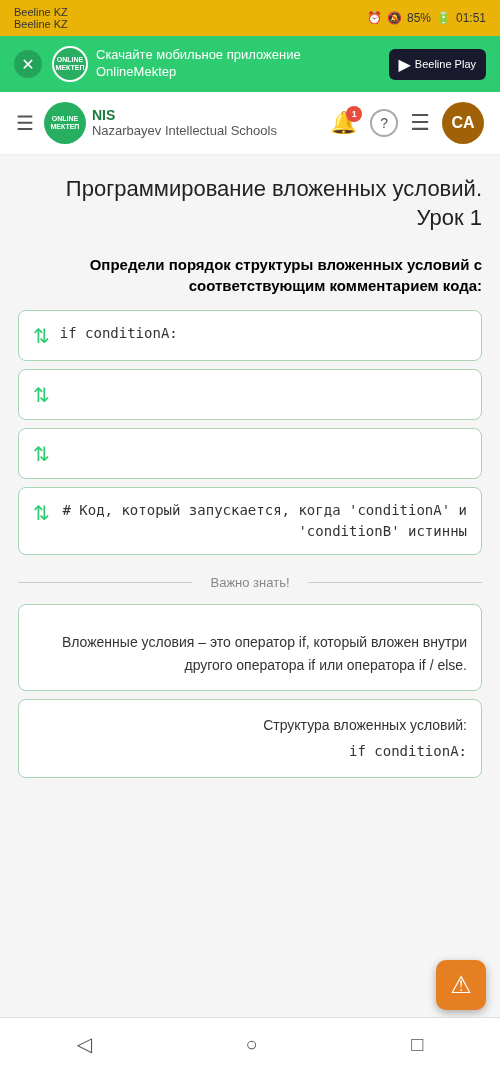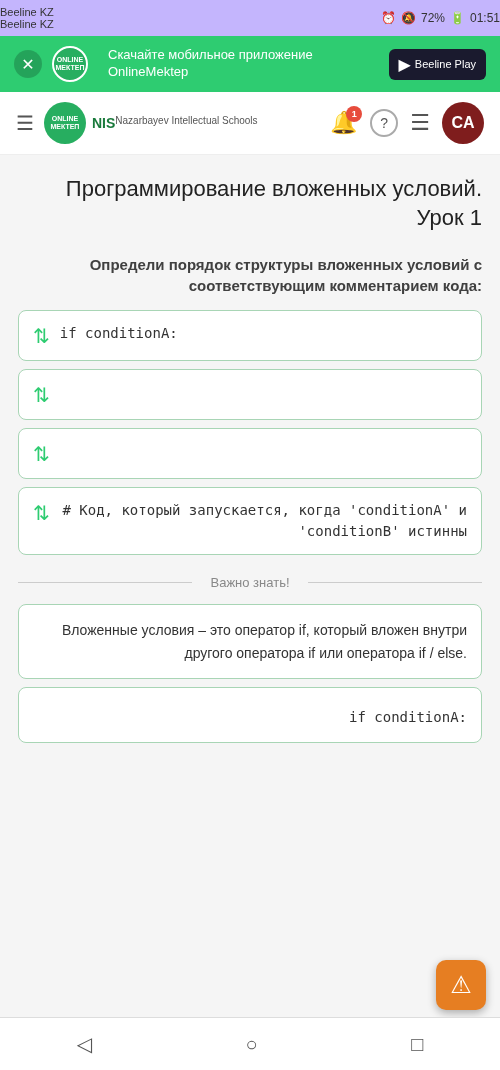--- a/index.html
+++ b/index.html
@@ -7,25 +7,25 @@
     body {
       width: 500px;
       min-height: 1070px;
       font-family: 'Arial', sans-serif;
       background: #f5f5f5;
       overflow-x: hidden;
     }
 
     
     .status-bar {
-      background: #c4b5fd;
+      background: #eab308;
       display: flex;
       justify-content: space-between;
       align-items: center;
-      padding: 6px 0;
+      padding: 6px 14px;
       font-size: 12px;
       color: #333;
     }
     .status-left { display: flex; flex-direction: column; font-size: 11px; }
     .status-right { display: flex; align-items: center; gap: 5px; font-size: 12px; }
 
     
     .banner {
       background: #2ecc71;
       display: flex;
@@ -37,21 +37,21 @@
       width: 28px; height: 28px;
       border-radius: 50%;
       background: rgba(0,0,0,0.2);
       display: flex; align-items: center; justify-content: center;
       color: #fff;
       font-size: 16px;
       cursor: pointer;
       flex-shrink: 0;
     }
     .banner-logo-area {
-      display: flex; align-items: center; gap: 20px;
+      display: flex; align-items: center; gap: 8px;
       flex: 1;
       padding: 0 10px;
     }
     .banner-logo-circle {
       width: 36px; height: 36px;
       border-radius: 50%;
       background: #27ae60;
       border: 2px solid #fff;
       display: flex; align-items: center; justify-content: center;
       font-size: 8px; font-weight: bold; color: #fff;
@@ -85,40 +85,40 @@
     .logo-circle {
       width: 42px; height: 42px;
       border-radius: 50%;
       background: #27ae60;
       display: flex; align-items: center; justify-content: center;
       font-size: 8px; font-weight: bold; color: #fff;
       text-align: center;
       line-height: 1.1;
     }
     .nis-logo {
-      display: flex; flex-direction: row; align-items: flex-start;
+      display: flex; flex-direction: column; align-items: flex-start;
     }
     .nis-text { font-size: 14px; font-weight: bold; color: #1a7a3c; }
-    .nis-sub { font-size: 10px; color: #555; line-height: 1.2; text-align: right; }
+    .nis-sub { font-size: 13px; color: #555; line-height: 1.2; text-align: right; }
     .nav-right { display: flex; align-items: center; gap: 12px; }
     .notif-wrapper { position: relative; }
     .notif-icon { font-size: 22px; color: #555; cursor: pointer; }
     .notif-badge {
       position: absolute; top: -4px; right: -4px;
       background: #e74c3c; color: #fff;
       border-radius: 50%; width: 16px; height: 16px;
       font-size: 9px; display: flex; align-items: center; justify-content: center;
       font-weight: bold;
     }
     .help-icon { font-size: 22px; color: #555; cursor: pointer; border: 2px solid #aaa; border-radius: 50%; width: 28px; height: 28px; display: flex; align-items: center; justify-content: center; font-size: 14px; }
     .menu-icon { font-size: 22px; color: #555; cursor: pointer; }
     .avatar {
       width: 42px; height: 42px;
       border-radius: 50%;
-      background: #7f1d1d;
+      background: #a16207;
       color: #fff;
       font-size: 16px;
       font-weight: bold;
       display: flex; align-items: center; justify-content: center;
       cursor: pointer;
     }
 
     
     .main-content {
       padding: 20px 18px;
@@ -130,21 +130,21 @@
       font-size: 22px;
       font-weight: normal;
       color: #222;
       margin-bottom: 22px;
       line-height: 1.3;
     }
 
     .section-title {
       font-size: 15px;
       font-weight: bold;
-      color: #404040;
+      color: #000000;
       margin-bottom: 14px;
       line-height: 1.4;
     }
 
     
     .code-block {
       background: #fff;
       border: 1px solid #a8d5b5;
       border-radius: 8px;
       padding: 12px 14px;
@@ -190,20 +190,21 @@
       background: #fff;
       border: 1px solid #a8d5b5;
       border-radius: 8px;
       padding: 14px;
       margin-bottom: 8px;
     }
     .info-box-text {
       font-size: 14px;
       color: #333;
       line-height: 1.6;
+      margin-top: 12px;
     }
 
     
     .explanation-box {
       background: #fff;
       border: 1px solid #a8d5b5;
       border-radius: 8px;
       padding: 14px;
       margin-top: 0;
     }
@@ -257,21 +258,21 @@
 <body>
 
 <div class="status-bar">
   <div class="status-left">
     <span>Beeline KZ</span>
     <span>Beeline KZ</span>
   </div>
   <div class="status-right">
     <span>⏰</span>
     <span>🔕</span>
-    <span>72%</span>
+    <span>85%</span>
     <span>🔋</span>
     <span>01:51</span>
   </div>
 </div>
 
 <div class="banner">
   <div class="banner-close">
     <span>✕</span>
   </div>
   <div class="banner-logo-area">
@@ -339,20 +340,21 @@
     <span class="divider-label">Важно знать!</span>
     <div class="divider-line"></div>
   </div>
 
   <div class="info-box">
     <p class="info-box-text">Вложенные условия – это оператор if, который вложен внутри другого оператора if или оператора if / else.</p>
   </div>
 
 
   <div class="explanation-box">
+    <p class="explanation-text">Структура вложенных условий:</p>
     <p class="explanation-text explanation-code">if conditionA:</p>
   </div>
 
 </div>
 
 <div class="warning-fab">
   <span>⚠</span>
 </div>
 
 <div class="android-nav">

